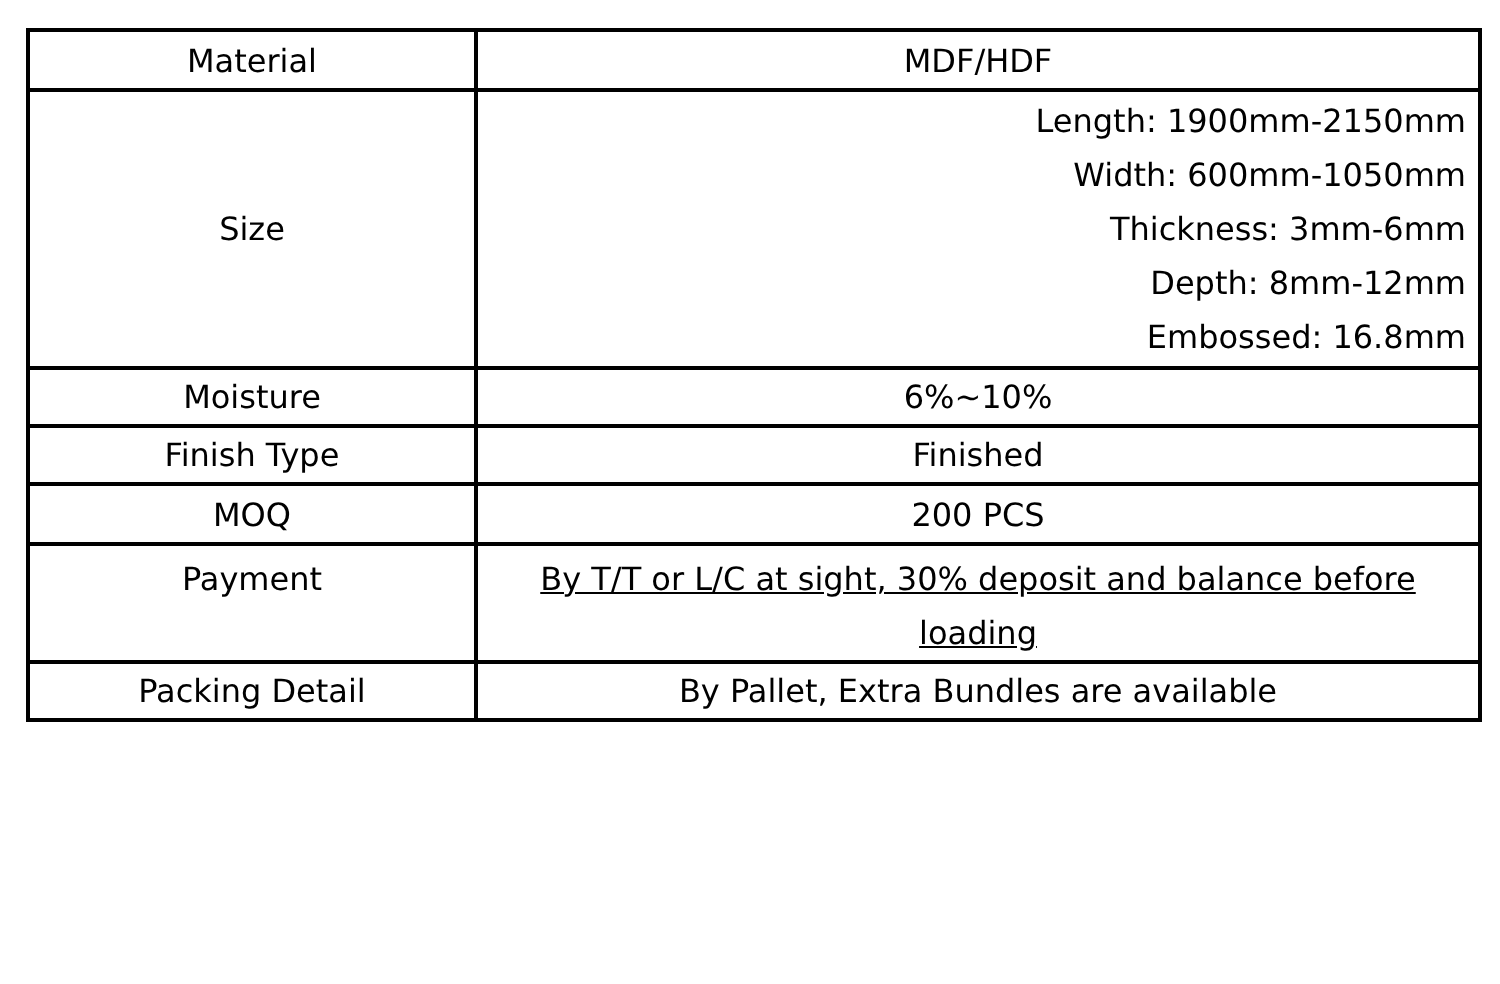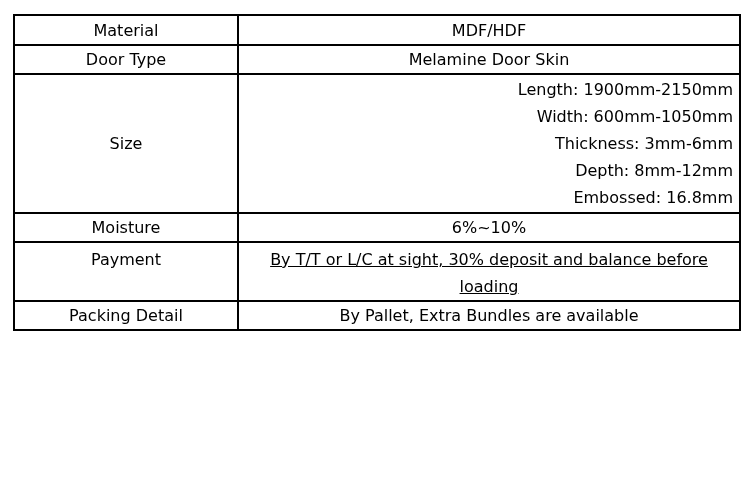--- a/index.html
+++ b/index.html
@@ -65,38 +65,42 @@
   <table class="spec">
     <colgroup>
       <col class="c-label">
       <col class="c-value">
     </colgroup>
     <tbody>
       <tr class="h30">
         <td>Material</td>
         <td>MDF/HDF</td>
       </tr>
-      <tr class="h29">
-        <td>Door Type</td>
-        <td>Melamine Door Skin</td>
-      </tr>
       <tr class="h139">
         <td>Size</td>
         <td>
           <div class="size-line">Length: 1900mm-2150mm</div>
           <div class="size-line">Width: 600mm-1050mm</div>
           <div class="size-line">Thickness: 3mm-6mm</div>
           <div class="size-line">Depth: 8mm-12mm</div>
           <div class="size-line">Embossed: 16.8mm</div>
         </td>
       </tr>
       <tr class="h29">
         <td>Moisture</td>
         <td>6%~10%</td>
       </tr>
+      <tr class="h29">
+        <td>Finish Type</td>
+        <td>Finished</td>
+      </tr>
+      <tr class="h30">
+        <td>MOQ</td>
+        <td>200 PCS</td>
+      </tr>
       <tr class="h55 row-payment">
         <td>Payment</td>
         <td class="value-left">By T/T or L/C at sight, 30% deposit and balance before loading</td>
       </tr>
       <tr class="h29">
         <td>Packing Detail</td>
         <td>By Pallet, Extra Bundles are available</td>
       </tr>
     </tbody>
   </table>

